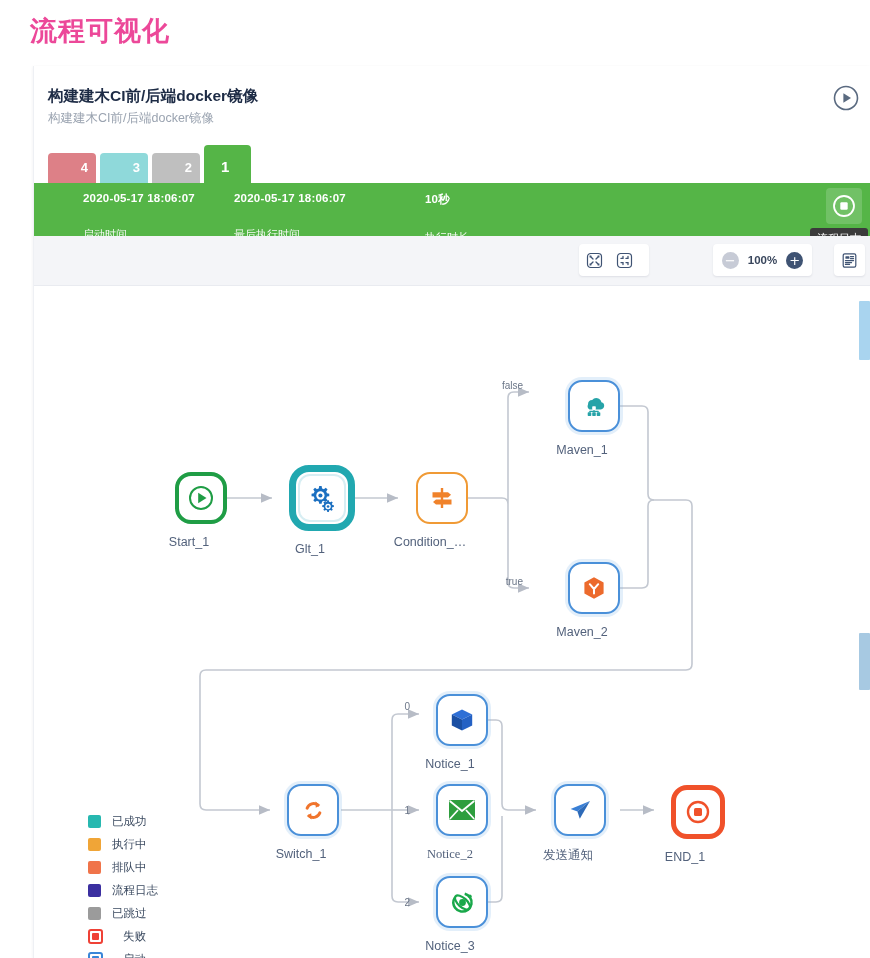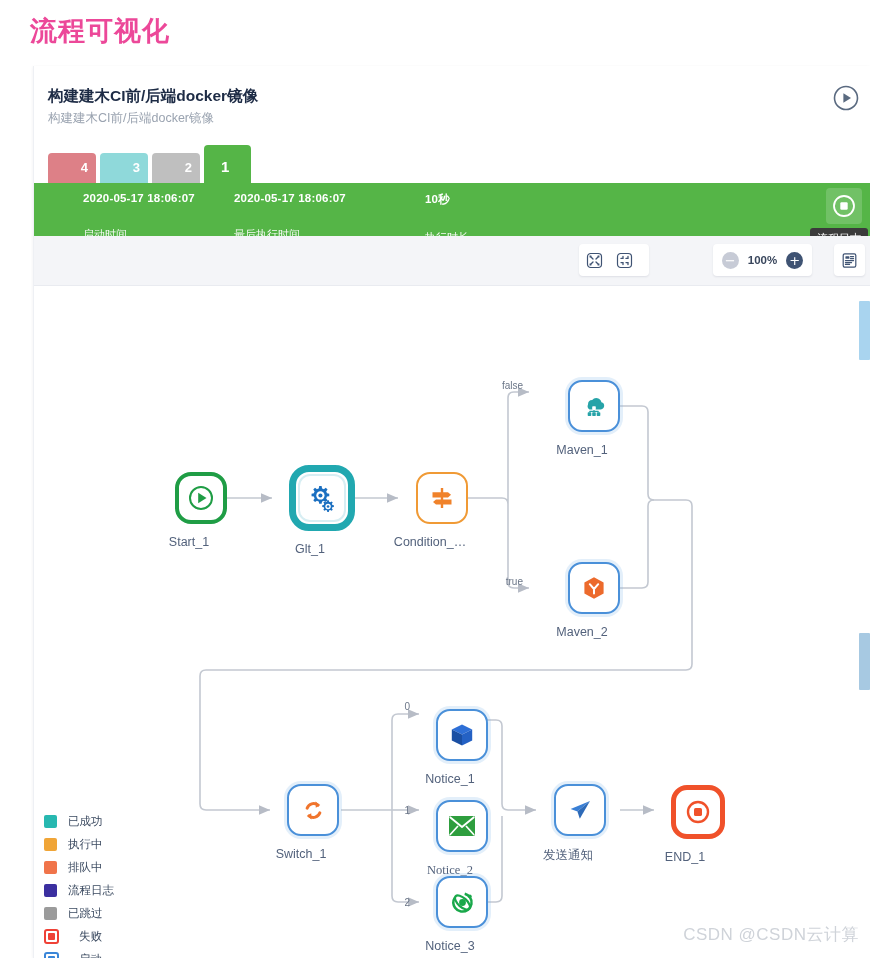--- a/index.html
+++ b/index.html
@@ -146,21 +146,21 @@
     display: flex; align-items: center; justify-content: center;
   }
   .node-box.cond { border-color: #f09a35; box-shadow: none; }
   .node-box.end  {
     border-color: #f0512a; border-width: 5px; border-radius: 16px;
     box-shadow: none; width: 54px; height: 54px;
   }
 
   
   .legend { position: absolute; left: 10px; top: 525px; }
-  .legend-row { display: flex; align-items: center; height: 20px; margin-bottom: 3px; }
+  .legend-row { display: flex; align-items: center; height: 20px; margin-bottom: 3px; margin-left: 44px; }
   .legend-swatch { width: 13px; height: 13px; border-radius: 2px; margin-right: 11px; flex: none; }
   .legend-swatch.outlined {
     width: 15px; height: 15px; border-radius: 3px;
     border: 2px solid; background: transparent;
     display: flex; align-items: center; justify-content: center;
   }
   .legend-swatch.outlined i { display: block; width: 7px; height: 7px; border-radius: 1px; }
   .legend-text { font-size: 11.5px; color: #3b4a60; }
 
   
@@ -384,32 +384,32 @@
           <svg width="29" height="29" viewBox="0 0 30 30">
             <path d="M8.4 12.6 a7 7 0 0 1 11.1 -3.1" stroke="#f0742c" stroke-width="3.1" fill="none" stroke-linecap="round"></path>
             <path d="M21.6 17.4 a7 7 0 0 1 -11.1 3.1" stroke="#f0742c" stroke-width="3.1" fill="none" stroke-linecap="round"></path>
             <path d="M17 5.8 L21.9 9.2 L17.4 12.1 Z" fill="#f0742c"></path>
             <path d="M13 24.2 L8.1 20.8 L12.6 17.9 Z" fill="#f0742c"></path>
           </svg>
         </div>
         <div class="node-label">Switch_1</div>
       </div>
 
-      <div class="node w-lbl" style="left:390px;top:408px;margin-top:15px;">
+      <div class="node w-lbl" style="left:390px;top:408px;">
         <div class="node-box">
           <svg width="28" height="28" viewBox="0 0 28 28">
             <path d="M14 3.6 L24.2 8.6 L14 13.6 L3.8 8.6 Z" fill="#2e6fd6"></path>
             <path d="M3.8 8.6 L14 13.6 V24.4 L3.8 19.4 Z" fill="#1a4fa3"></path>
             <path d="M24.2 8.6 L14 13.6 V24.4 L24.2 19.4 Z" fill="#2461c4"></path>
           </svg>
         </div>
         <div class="node-label">Notice_1</div>
       </div>
 
-      <div class="node w-lbl" style="left:390px;top:514px;font-family:Liberation Serif, serif;">
+      <div class="node w-lbl" style="left:390px;top:498px;font-family:Liberation Serif, serif;">
         <div class="node-box">
           <svg width="28" height="22" viewBox="0 0 28 22">
             <rect x="1" y="1" width="26" height="20" rx="1.4" fill="#2e9e3e"></rect>
             <path d="M1.8 2 L14 12 L26.2 2" stroke="#ffffff" stroke-width="1.9" fill="none"></path>
             <path d="M1.8 20 L10 11 M26.2 20 L18 11" stroke="#ffffff" stroke-width="1.7" fill="none"></path>
           </svg>
         </div>
         <div class="node-label">Notice_2</div>
       </div>
 
@@ -473,21 +473,20 @@
           <span class="legend-text" style="margin-left:9px">失败</span>
         </div>
         <div class="legend-row">
           <span class="legend-swatch outlined" style="border-color:#3a86d8">
             <i style="background:#3a86d8"></i>
           </span>
           <span class="legend-text" style="margin-left:9px">启动</span>
         </div>
       </div>
 
-      <div class="watermark">CSDN @CSDN云计算</div>
     </div>
 
   </div>
 
   <div class="vscroll" style="top:301px;height:59px;"></div>
   <div class="vscroll s2" style="top:633px;height:57px;"></div>
 
 </div>
 
 </body></html>

